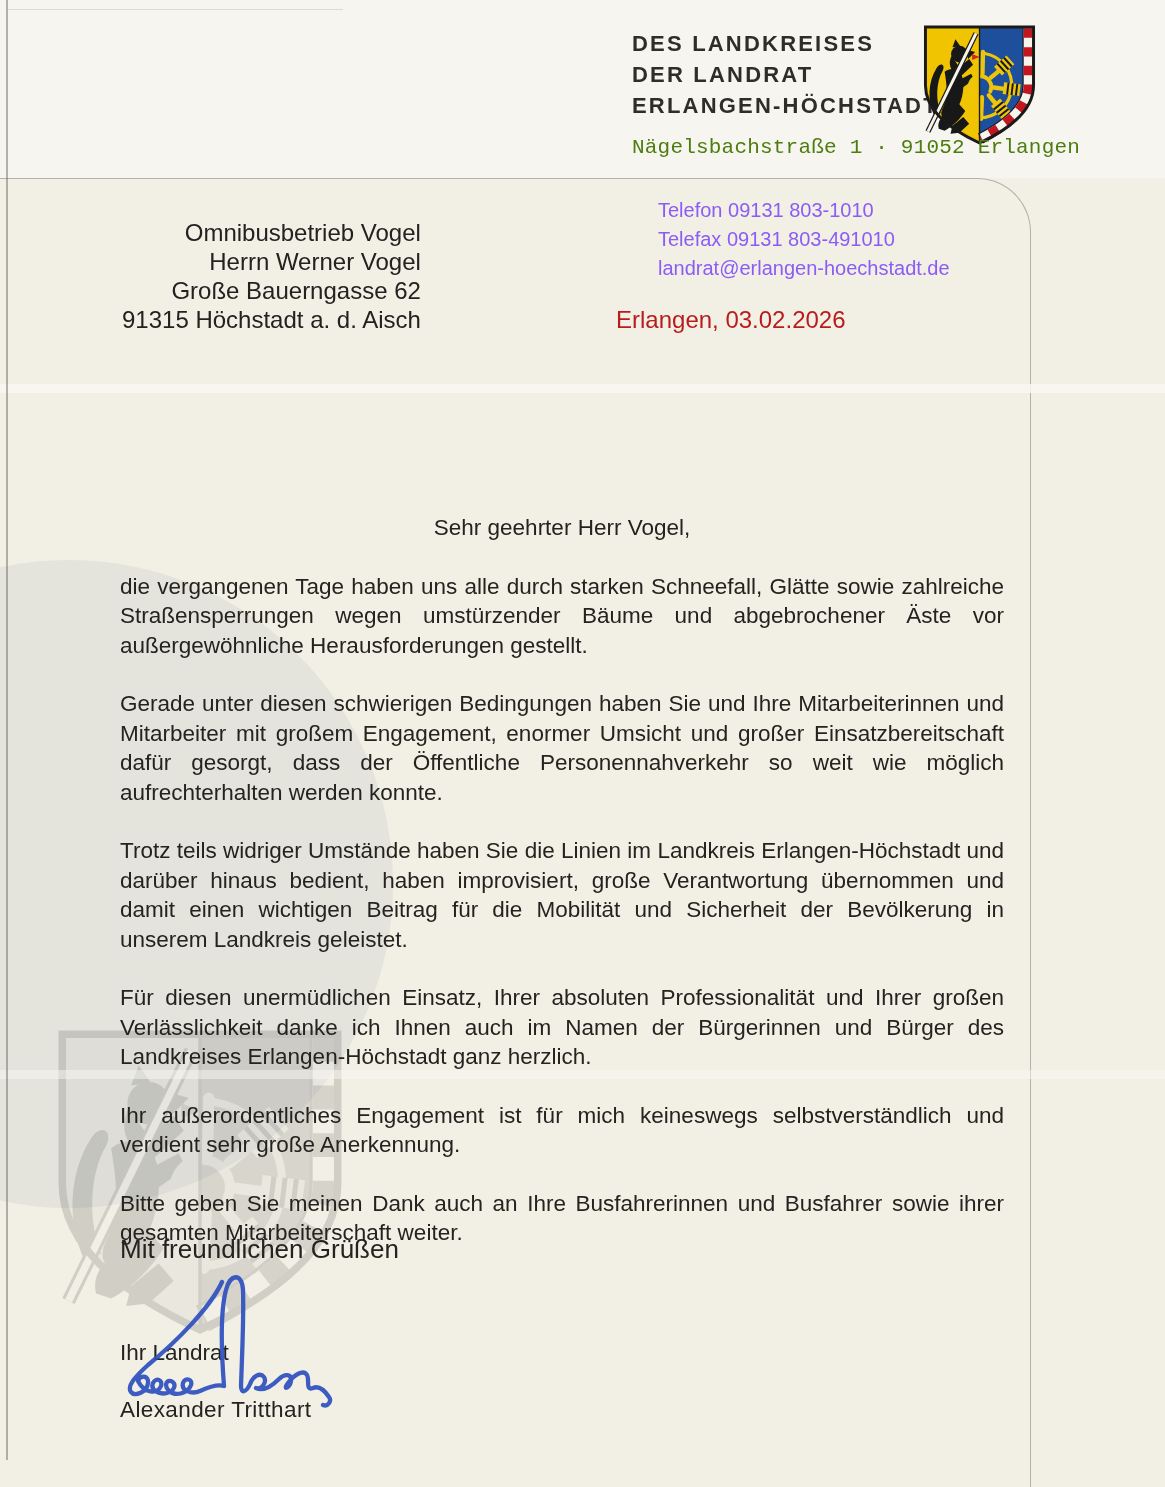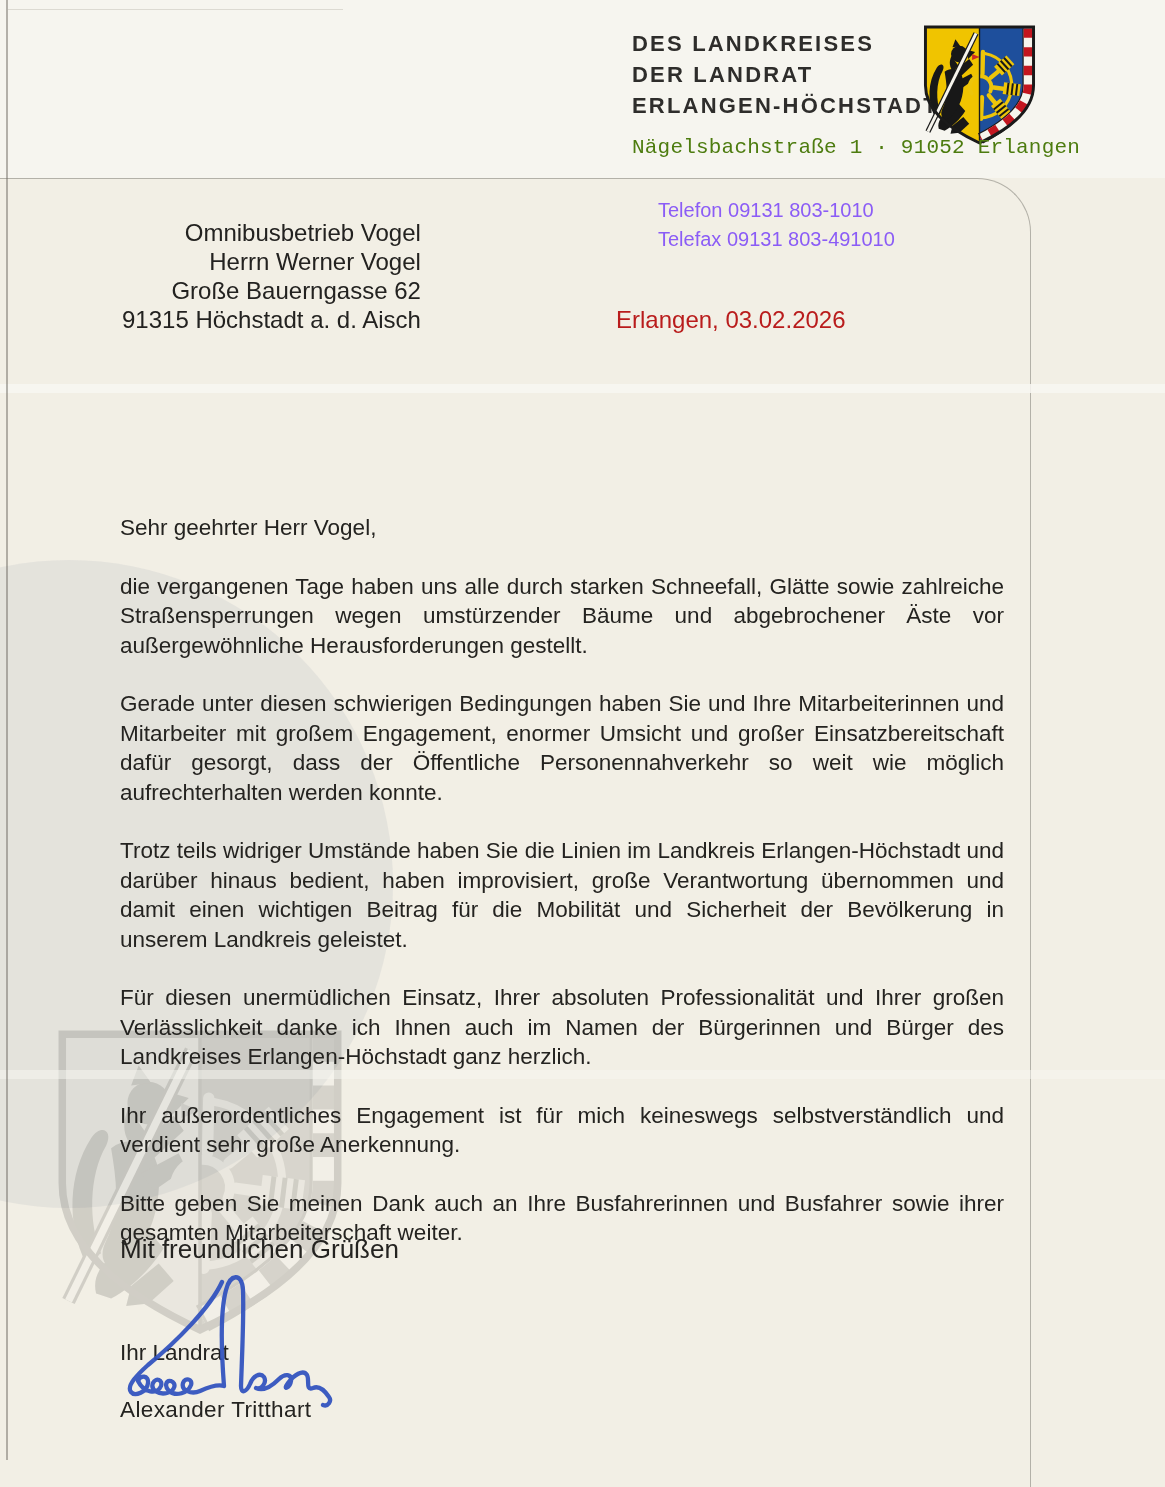--- a/index.html
+++ b/index.html
@@ -28,21 +28,21 @@
   .lh div{white-space:nowrap;}
   .coa{left:923px;top:24px;width:113px;height:122px;}
   .lh-addr{left:632px;top:136px;font-size:21px;color:#4d7c0f;letter-spacing:.2px;font-family:Liberation Mono, monospace;}
   .contact{left:630px;top:196px;font-size:20px;line-height:29px;color:#8b5cf6;margin-left:28px;}
   .dateline{left:616px;top:306px;font-size:24px;color:#b91c1c;}
   .recipient{left:122px;top:218px;font-size:24px;line-height:29px;color:#232220;text-align:right;}
   
   .body-block{left:120px;top:513px;width:884px;font-size:22.5px;line-height:29.5px;
     color:#242320;text-align:justify;}
   .body-block p{margin:0 0 29px 0;}
-  .body-block .salutation{margin-bottom:29px;text-align:left;}
+  .body-block .salutation{margin-bottom:29px;text-align:center;}
   .closing{left:120px;top:1234px;font-size:26px;}
   .role{left:120px;top:1340px;font-size:22.5px;}
   .signer{left:120px;top:1397px;font-size:22.5px;letter-spacing:.4px;}
   .signature{left:114px;top:1264px;width:224px;height:154px;}
 </style>
 </head>
 <body>
 
 <svg width="0" height="0" style="position:absolute" aria-hidden="true">
   <defs>
@@ -132,20 +132,21 @@
     <div>ERLANGEN-HÖCHSTADT</div>
   </div>
   <svg class="abs coa" viewBox="0 0 115 123">
       <use href="#coa-art"></use>
     </svg>
   <div class="abs lh-addr">Nägelsbachstraße 1 · 91052 Erlangen</div>
 
   <div class="abs contact">
     <div>Telefon 09131 803-1010</div>
     <div>Telefax 09131 803-491010</div>
+    <div>landrat@erlangen-hoechstadt.de</div>
   </div>
   <div class="abs dateline">Erlangen, 03.02.2026</div>
 
   <div class="abs recipient">
     <div>Omnibusbetrieb Vogel</div>
     <div>Herrn Werner Vogel</div>
     <div>Große Bauerngasse 62</div>
     <div>91315 Höchstadt a. d. Aisch</div>
   </div>
 

